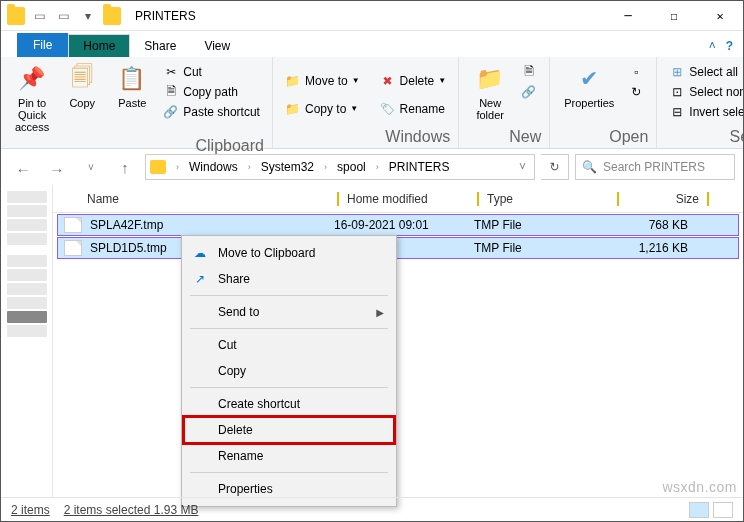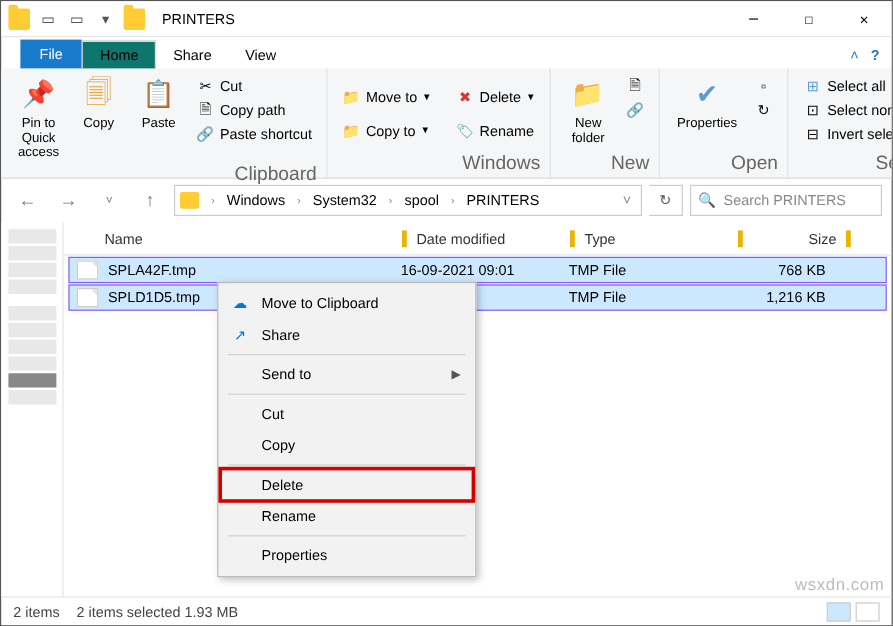--- a/index.html
+++ b/index.html
@@ -44,40 +44,40 @@
 .refresh { width:28px; height:26px; border:1px solid #ccc; border-left:none; display:flex; align-items:center; justify-content:center; color:#555; }
 .search { width:160px; height:26px; border:1px solid #ccc; display:flex; align-items:center; padding:0 6px; color:#888; gap:6px; }
 
 
 .content { display:flex; height:calc(100% - 30px - 26px - 92px - 36px - 24px); }
 .sidebar { width:52px; background:#fff; border-right:1px solid #e5e5e5; padding-top:6px; display:flex; flex-direction:column; align-items:center; gap:2px; }
 .sidebar .sb { width:40px; height:12px; background:#e8e8e8; border-radius:1px; }
 .sidebar .sb.sel { background:#888; }
 .files { flex:1; }
 .colhdr { height:28px; border-bottom:1px solid #e5e5e5; display:flex; align-items:center; color:#333; }
-.colhdr div { padding:0 8px; border-right:4px solid #eab308; }
+.colhdr div { padding:0 8px; border-right:2px solid #eab308; }
 .col-name { width:260px; }
 .col-date { width:140px; }
 .col-type { width:140px; }
 .col-size { width:90px; text-align:right; }
 .frow { height:22px; display:flex; align-items:center; background:#cce8ff; border:1px solid #8b5cf6; margin:1px 4px; }
 .frow div { padding:0 8px; }
 .fic { width:16px; height:16px; background:#fff; border:1px solid #ccc; margin-left:6px; position:relative; }
 .fic::before { content:""; position:absolute; top:0; right:0; border-style:solid; border-width:0 5px 5px 0; border-color:transparent #e2e2e2 transparent transparent; }
 
 
 .ctx { position:absolute; left:180px; top:234px; width:216px; background:#f2f2f2; border:1px solid #bbb; box-shadow:2px 2px 6px rgba(0,0,0,.25); padding:4px 2px; }
 .ctx .mi { height:26px; display:flex; align-items:center; padding:0 10px 0 34px; position:relative; cursor:pointer; }
 .ctx .mi .cic { position:absolute; left:8px; width:16px; height:16px; display:flex; align-items:center; justify-content:center; color:#0078d4; }
 .ctx .arrow { margin-left:auto; font-size:10px; color:#555; }
 .ctx .sep { height:1px; background:#d0d0d0; margin:3px 6px; }
 .ctx .delete { outline:3px solid #d40000; outline-offset:-1px; }
 
 
-.status { position:absolute; bottom:0; left:0; right:0; height:24px; border-top:1px solid #e5e5e5; display:flex; align-items:center; padding:0 10px; gap:14px; font-size:11px; color:#444; }
+.status { position:absolute; bottom:0; left:0; right:0; height:24px; border-top:1px solid #e5e5e5; display:flex; align-items:center; padding:0 10px; gap:14px; font-size:11px; color:#444;text-decoration:underline; }
 .status .sicons { margin-left:auto; display:flex; gap:4px; }
 .status .sicons div { width:20px; height:16px; border:1px solid #ccc; }
 
 
 .wm { position:absolute; right:6px; bottom:26px; font-size:14px; color:#bbb; letter-spacing:.5px; }
 </style>
 </head>
 <body>
 
 <div class="titlebar">
@@ -265,21 +265,21 @@
       <div class="sb"></div>
       <div class="sb"></div>
       <div class="sb"></div>
     <div class="sb sel"></div>
       <div class="sb"></div>
   </div>
   <div class="files">
     <div class="colhdr">
       <div style="width:26px;"></div>
       <div class="col-name">Name</div>
-      <div class="col-date">Date modified</div>
+      <div class="col-date">Home modified</div>
       <div class="col-type">Type</div>
       <div class="col-size">Size</div>
     </div>
     <div class="frow">
       <div class="fic"></div>
       <div class="col-name" style="width:244px;">SPLA42F.tmp</div>
       <div class="col-date">16-09-2021 09:01</div>
       <div class="col-type">TMP File</div>
       <div class="col-size">768 KB</div>
     </div>
@@ -308,20 +308,23 @@
       <span class="arrow">▶</span>
     </div>
   <div class="sep"></div>
   <div class="mi">
       <span>Cut</span>
     </div>
   <div class="mi">
       <span>Copy</span>
     </div>
   <div class="sep"></div>
+  <div class="mi">
+      <span>Create shortcut</span>
+    </div>
   <div class="mi delete">
       <span>Delete</span>
     </div>
   <div class="mi">
       <span>Rename</span>
     </div>
   <div class="sep"></div>
   <div class="mi">
       <span>Properties</span>
     </div>

